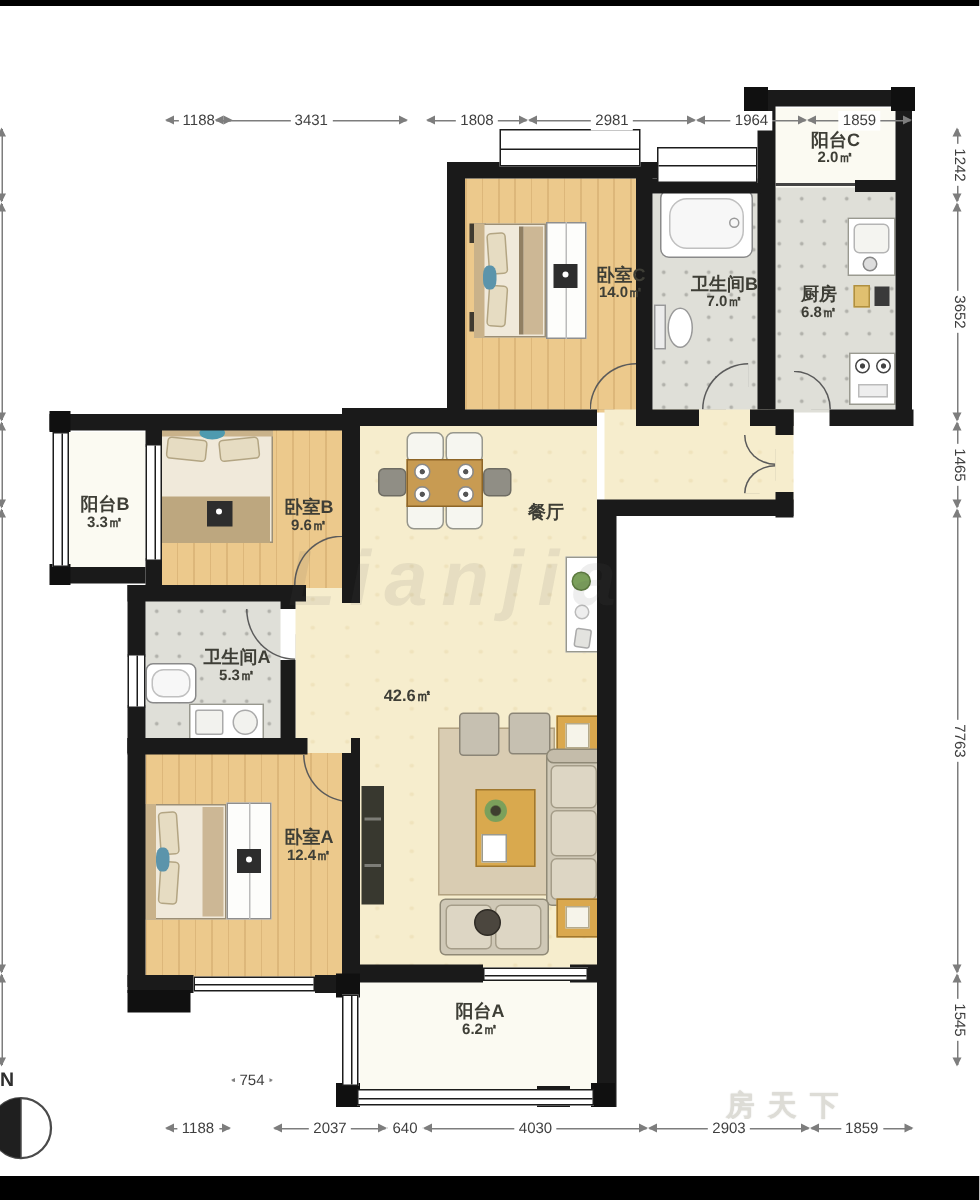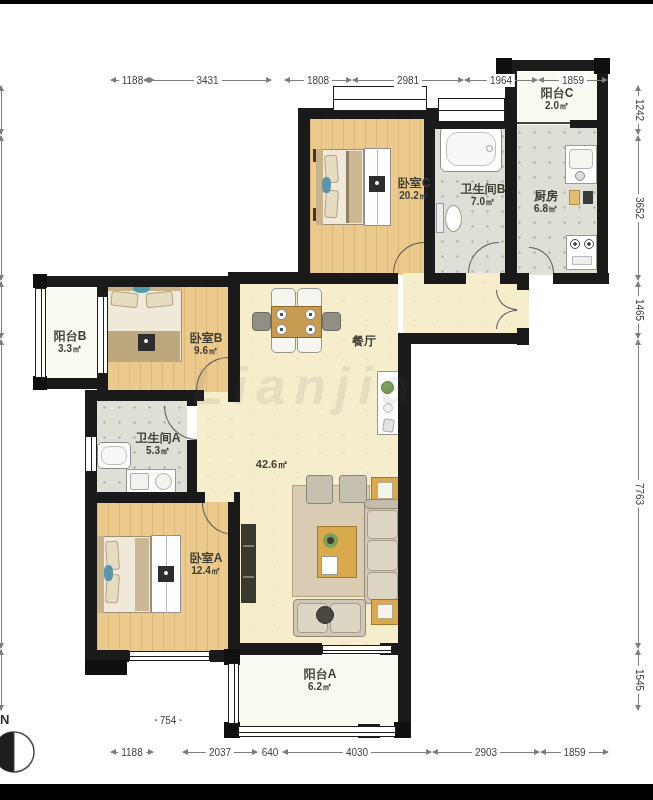--- a/index.html
+++ b/index.html
@@ -227,21 +227,21 @@
 <div class="rl" style="left:557px;top:86px">
   <div class="rn">阳台C</div>
   <div class="ra">2.0㎡</div>
 </div>
 <div class="rl" style="left:546px;top:189px">
   <div class="rn">厨房</div>
   <div class="ra">6.8㎡</div>
 </div>
 <div class="rl" style="left:414px;top:176px">
   <div class="rn">卧室C</div>
-  <div class="ra">20.2㎡</div>
+  <div class="ra">14.0㎡</div>
 </div>
 <div class="rl" style="left:483px;top:182px">
   <div class="rn">卫生间B</div>
   <div class="ra">7.0㎡</div>
 </div>
 <div class="rl" style="left:70px;top:329px">
   <div class="rn">阳台B</div>
   <div class="ra">3.3㎡</div>
 </div>
 <div class="rl" style="left:206px;top:331px">
@@ -408,15 +408,16 @@
 
 <svg width="56" height="70" viewBox="0 0 56 70" style="position:absolute;left:-10px;top:708px;z-index:46">
   <text x="10" y="16" font-size="13" font-weight="bold" fill="#2e2e2e">N</text>
   <circle cx="24" cy="44" r="20" fill="#fff" stroke="#4a4a4a" stroke-width="1.5"></circle>
   <path d="M24 24 A20 20 0 0 0 24 64 L24 44 Z" fill="#1f1f1f"></path>
   <line x1="24" y1="24" x2="24" y2="64" stroke="#4a4a4a" stroke-width="1"></line>
 </svg>
 
 <div class="wm-center">Lianjia</div>
 <div class="wm-fang">
+  <div class="cn">房天下</div>
 </div>
 <div class="bar" style="top:0;height:4px"></div>
 <div class="bar" style="top:784px;height:16px"></div>
 
 </body></html>

